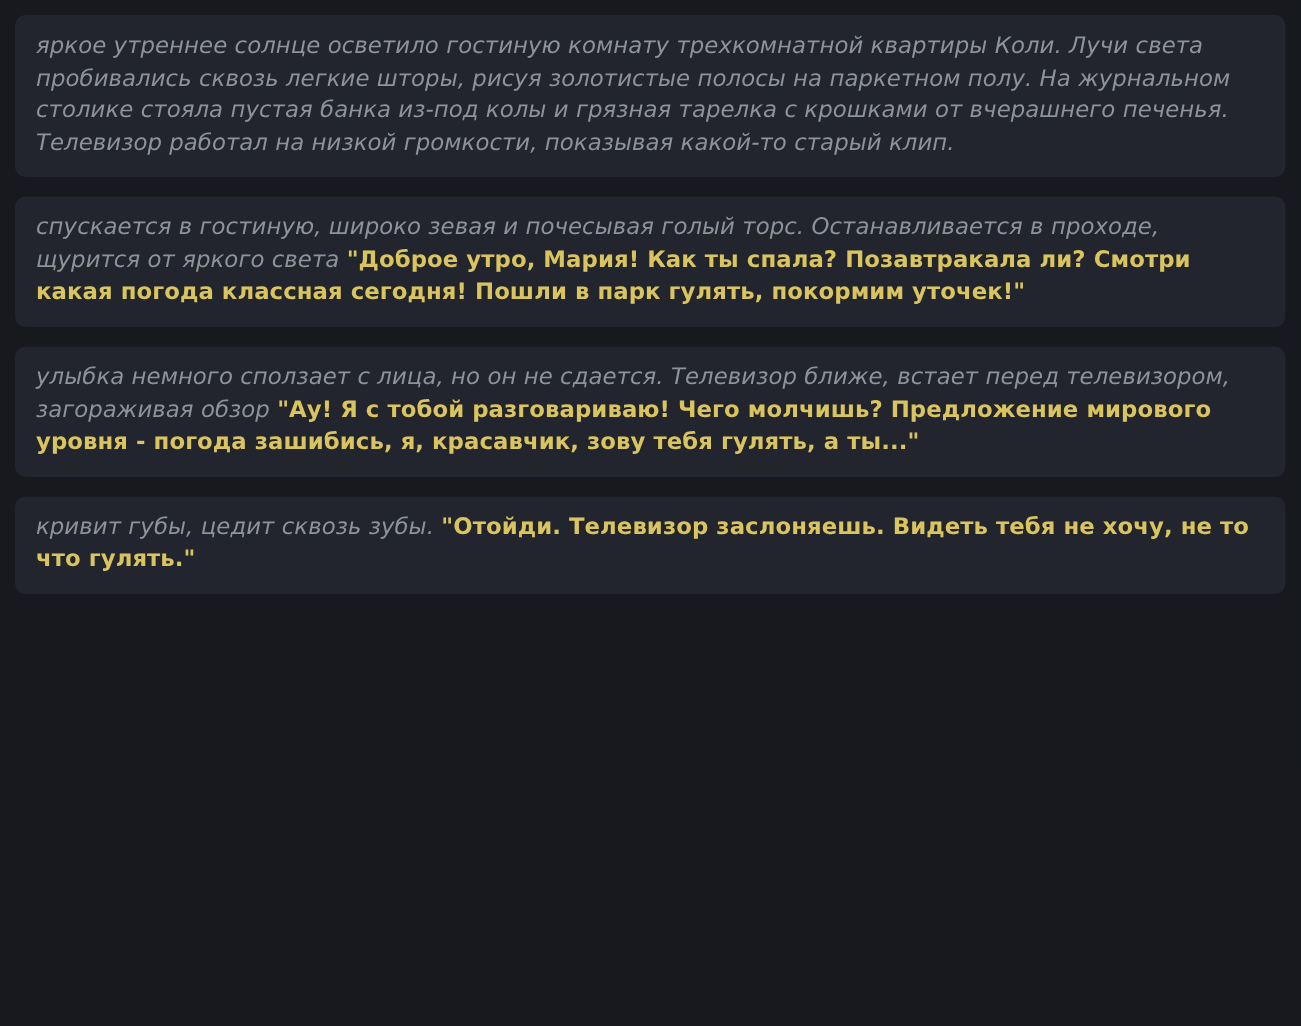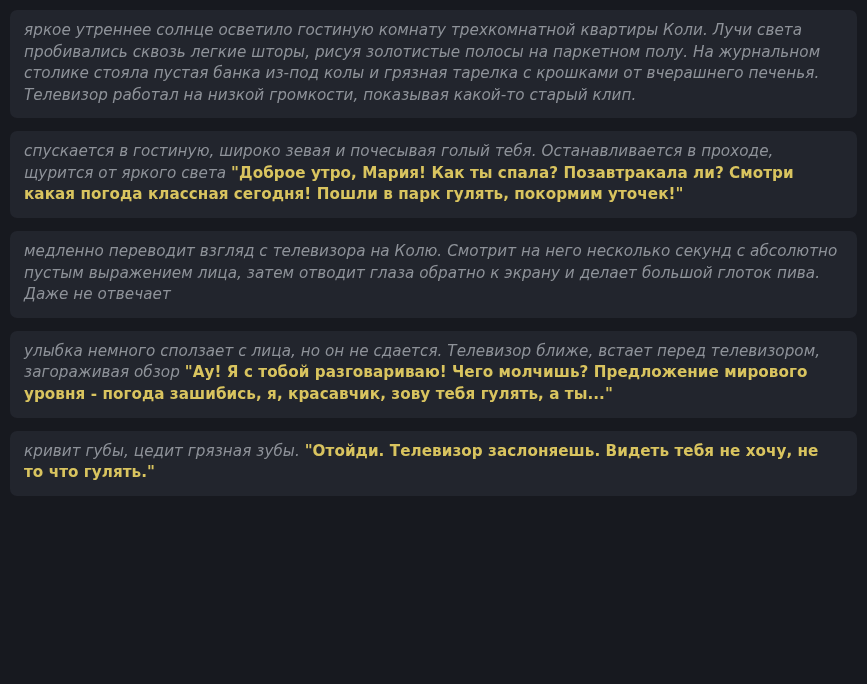--- a/index.html
+++ b/index.html
@@ -39,17 +39,16 @@
     color: #d9c45f;
     font-style: normal;
     font-weight: bold;
   }
 </style>
 </head>
 <body>
 
 <div id="page">
     <div class="msg"><span class="narr">яркое утреннее солнце осветило гостиную комнату трехкомнатной квартиры Коли. Лучи света пробивались сквозь легкие шторы, рисуя золотистые полосы на паркетном полу. На журнальном столике стояла пустая банка из-под колы и грязная тарелка с крошками от вчерашнего печенья. Телевизор работал на низкой громкости, показывая какой-то старый клип.</span></div>
-    <div class="msg"><span class="narr">спускается в гостиную, широко зевая и почесывая голый тебя. Останавливается в проходе, щурится от яркого света </span><span class="speech">"Доброе утро, Мария! Как ты спала? Позавтракала ли? Смотри какая погода классная сегодня! Пошли в парк гулять, покормим уточек!"</span></div>
-    <div class="msg"><span class="narr">медленно переводит взгляд с телевизора на Колю. Смотрит на него несколько секунд с абсолютно пустым выражением лица, затем отводит глаза обратно к экрану и делает большой глоток пива. Даже не отвечает</span></div>
+    <div class="msg"><span class="narr">спускается в гостиную, широко зевая и почесывая голый торс. Останавливается в проходе, щурится от яркого света </span><span class="speech">"Доброе утро, Мария! Как ты спала? Позавтракала ли? Смотри какая погода классная сегодня! Пошли в парк гулять, покормим уточек!"</span></div>
     <div class="msg"><span class="narr">улыбка немного сползает с лица, но он не сдается. Телевизор ближе, встает перед телевизором, загораживая обзор </span><span class="speech">"Ау! Я с тобой разговариваю! Чего молчишь? Предложение мирового уровня - погода зашибись, я, красавчик, зову тебя гулять, а ты..."</span></div>
-    <div class="msg"><span class="narr">кривит губы, цедит грязная зубы. </span><span class="speech">"Отойди. Телевизор заслоняешь. Видеть тебя не хочу, не то что гулять."</span></div>
+    <div class="msg"><span class="narr">кривит губы, цедит сквозь зубы. </span><span class="speech">"Отойди. Телевизор заслоняешь. Видеть тебя не хочу, не то что гулять."</span></div>
   </div>
 
 </body></html>

